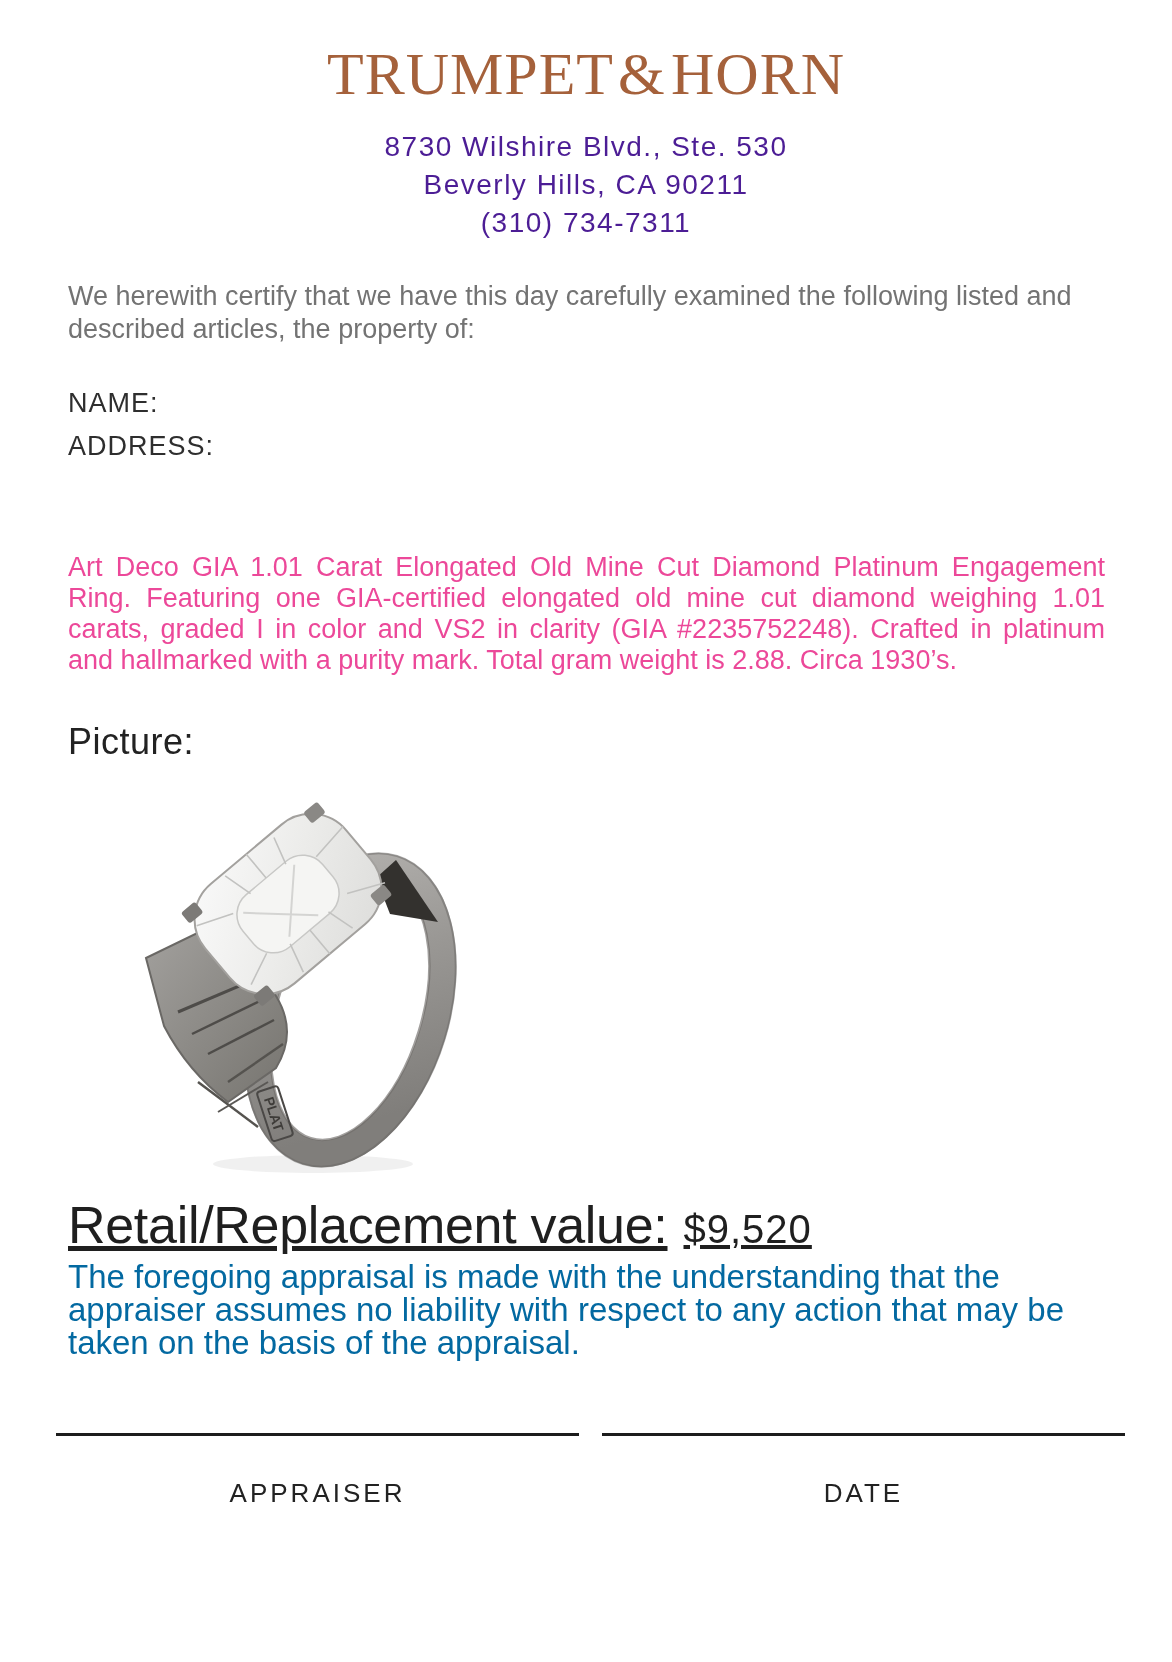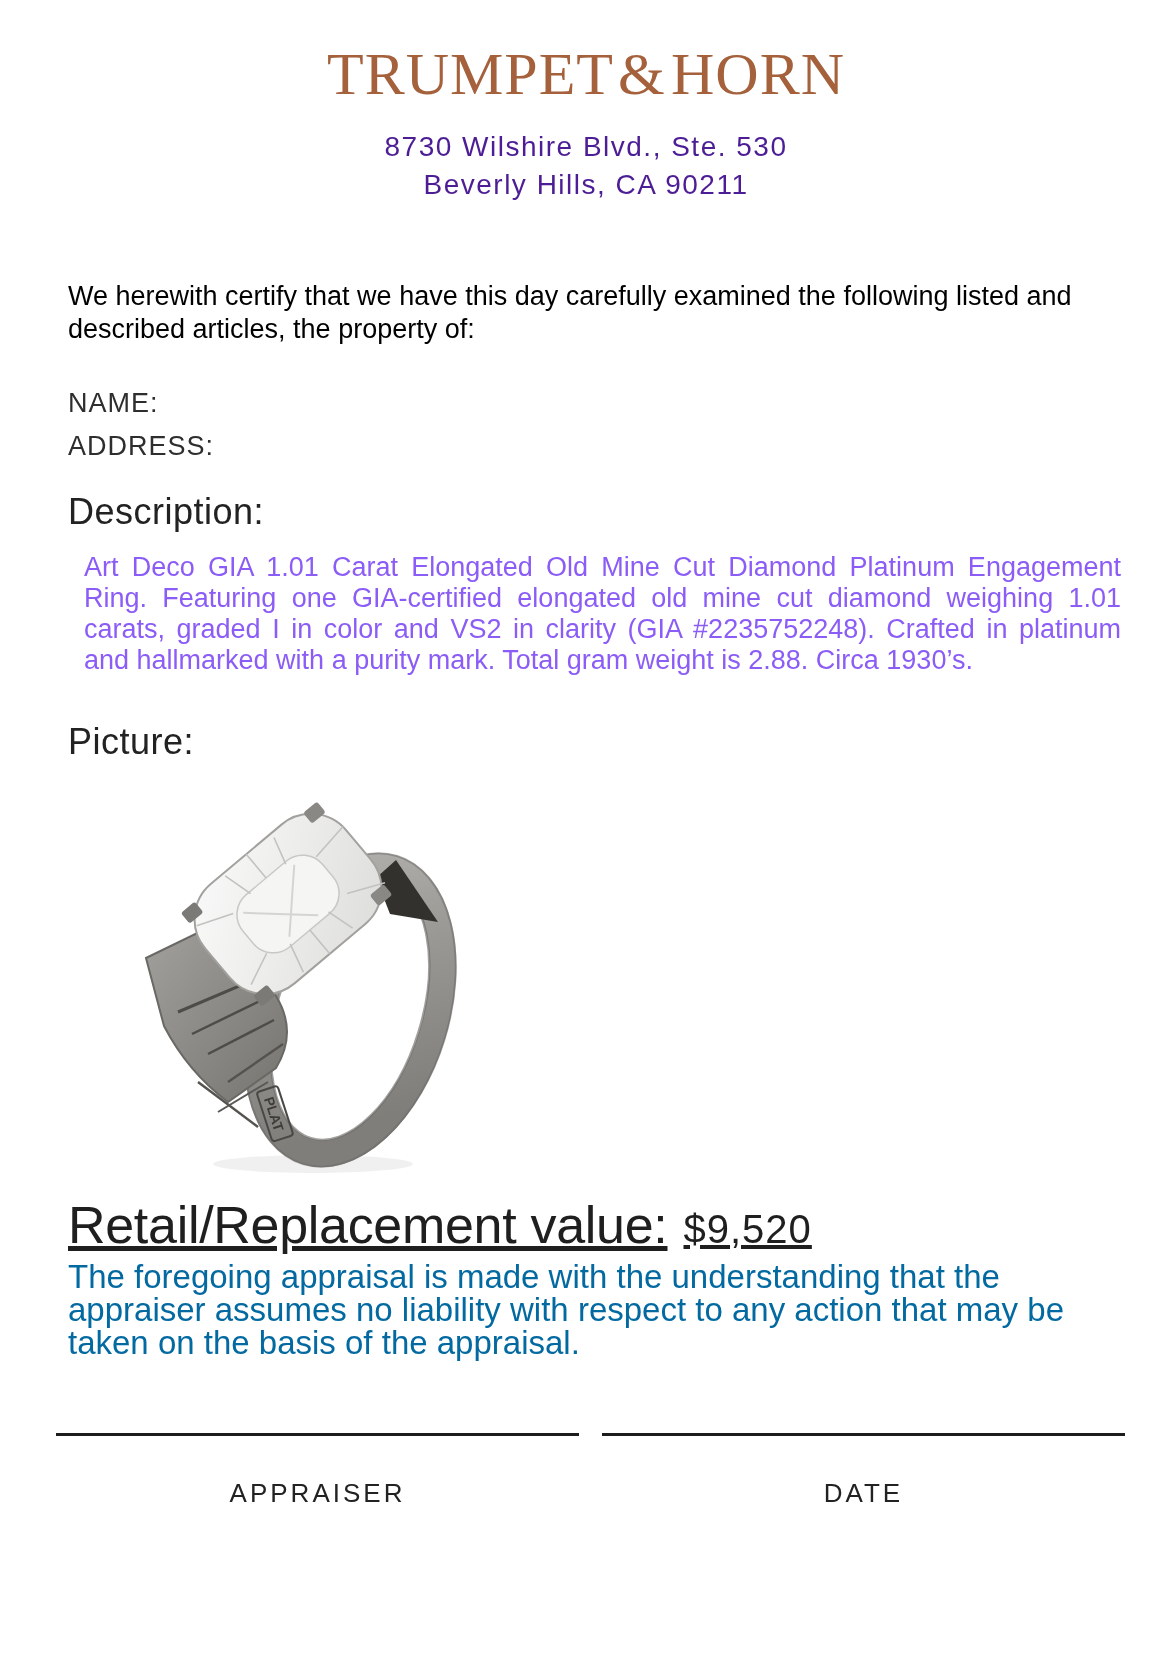--- a/index.html
+++ b/index.html
@@ -26,39 +26,39 @@
     position:absolute;top:128px;left:0;right:0;
     text-align:center;
     font-size:28px;line-height:38px;
     letter-spacing:1.5px;
     color:#4c1d95;
   }
   
   .cert{
     position:absolute;top:280px;left:68px;width:1037px;
     font-size:27px;line-height:32.5px;
-    color:#000000;
+    color:#737373;
   }
   .labels{
     position:absolute;top:382px;left:68px;
     font-size:27px;line-height:43px;
     letter-spacing:1px;color:#2e2e2e;
   }
   
   .h2{
     position:absolute;left:68px;
     font-size:36px;line-height:40px;
     letter-spacing:0.5px;color:#222222;
   }
   .h2-description{top:492px;}
   .h2-picture{top:722px;}
   .desc-body{
-    position:absolute;top:552px;left:84px;width:1037px;
+    position:absolute;top:552px;left:68px;width:1037px;
     font-size:27px;line-height:31px;
-    text-align:justify;color:#8b5cf6;
+    text-align:justify;color:#ec4899;
   }
   
   .ring-photo{
     position:absolute;top:782px;left:108px;
     width:372px;height:396px;
   }
   
   .retail{
     position:absolute;top:1196px;left:68px;right:67px;
     display:flex;align-items:baseline;gap:16px;
@@ -85,30 +85,30 @@
 </head>
 <body>
 
 <div class="page">
 
   <div class="logo">TRUMPET &amp; HORN</div>
 
   <div class="addr">
     <div>8730 Wilshire Blvd., Ste. 530</div>
     <div>Beverly Hills, CA 90211</div>
+    <div>(310) 734-7311</div>
   </div>
 
   <div class="cert">We herewith certify that we have this day carefully examined the following listed and described articles, the property of:</div>
 
   <div class="labels">
     <div>NAME:</div>
     <div>ADDRESS:</div>
   </div>
 
-  <div class="h2 h2-description">Description:</div>
   <div class="desc-body">Art Deco GIA 1.01 Carat Elongated Old Mine Cut Diamond Platinum Engagement Ring. Featuring one GIA-certified elongated old mine cut diamond weighing 1.01 carats, graded I in color and VS2 in clarity (GIA #2235752248). Crafted in platinum and hallmarked with a purity mark. Total gram weight is 2.88. Circa 1930’s.</div>
 
   <div class="h2 h2-picture">Picture:</div>
 
   <div class="ring-photo">
     <svg width="372" height="396" viewBox="0 0 372 396" xmlns="http://www.w3.org/2000/svg">
       <defs>
         <linearGradient id="gBand" x1="0" y1="0" x2="0.4" y2="1">
           <stop offset="0" stop-color="#b5b3b0"></stop>
           <stop offset="0.45" stop-color="#9a9895"></stop>

